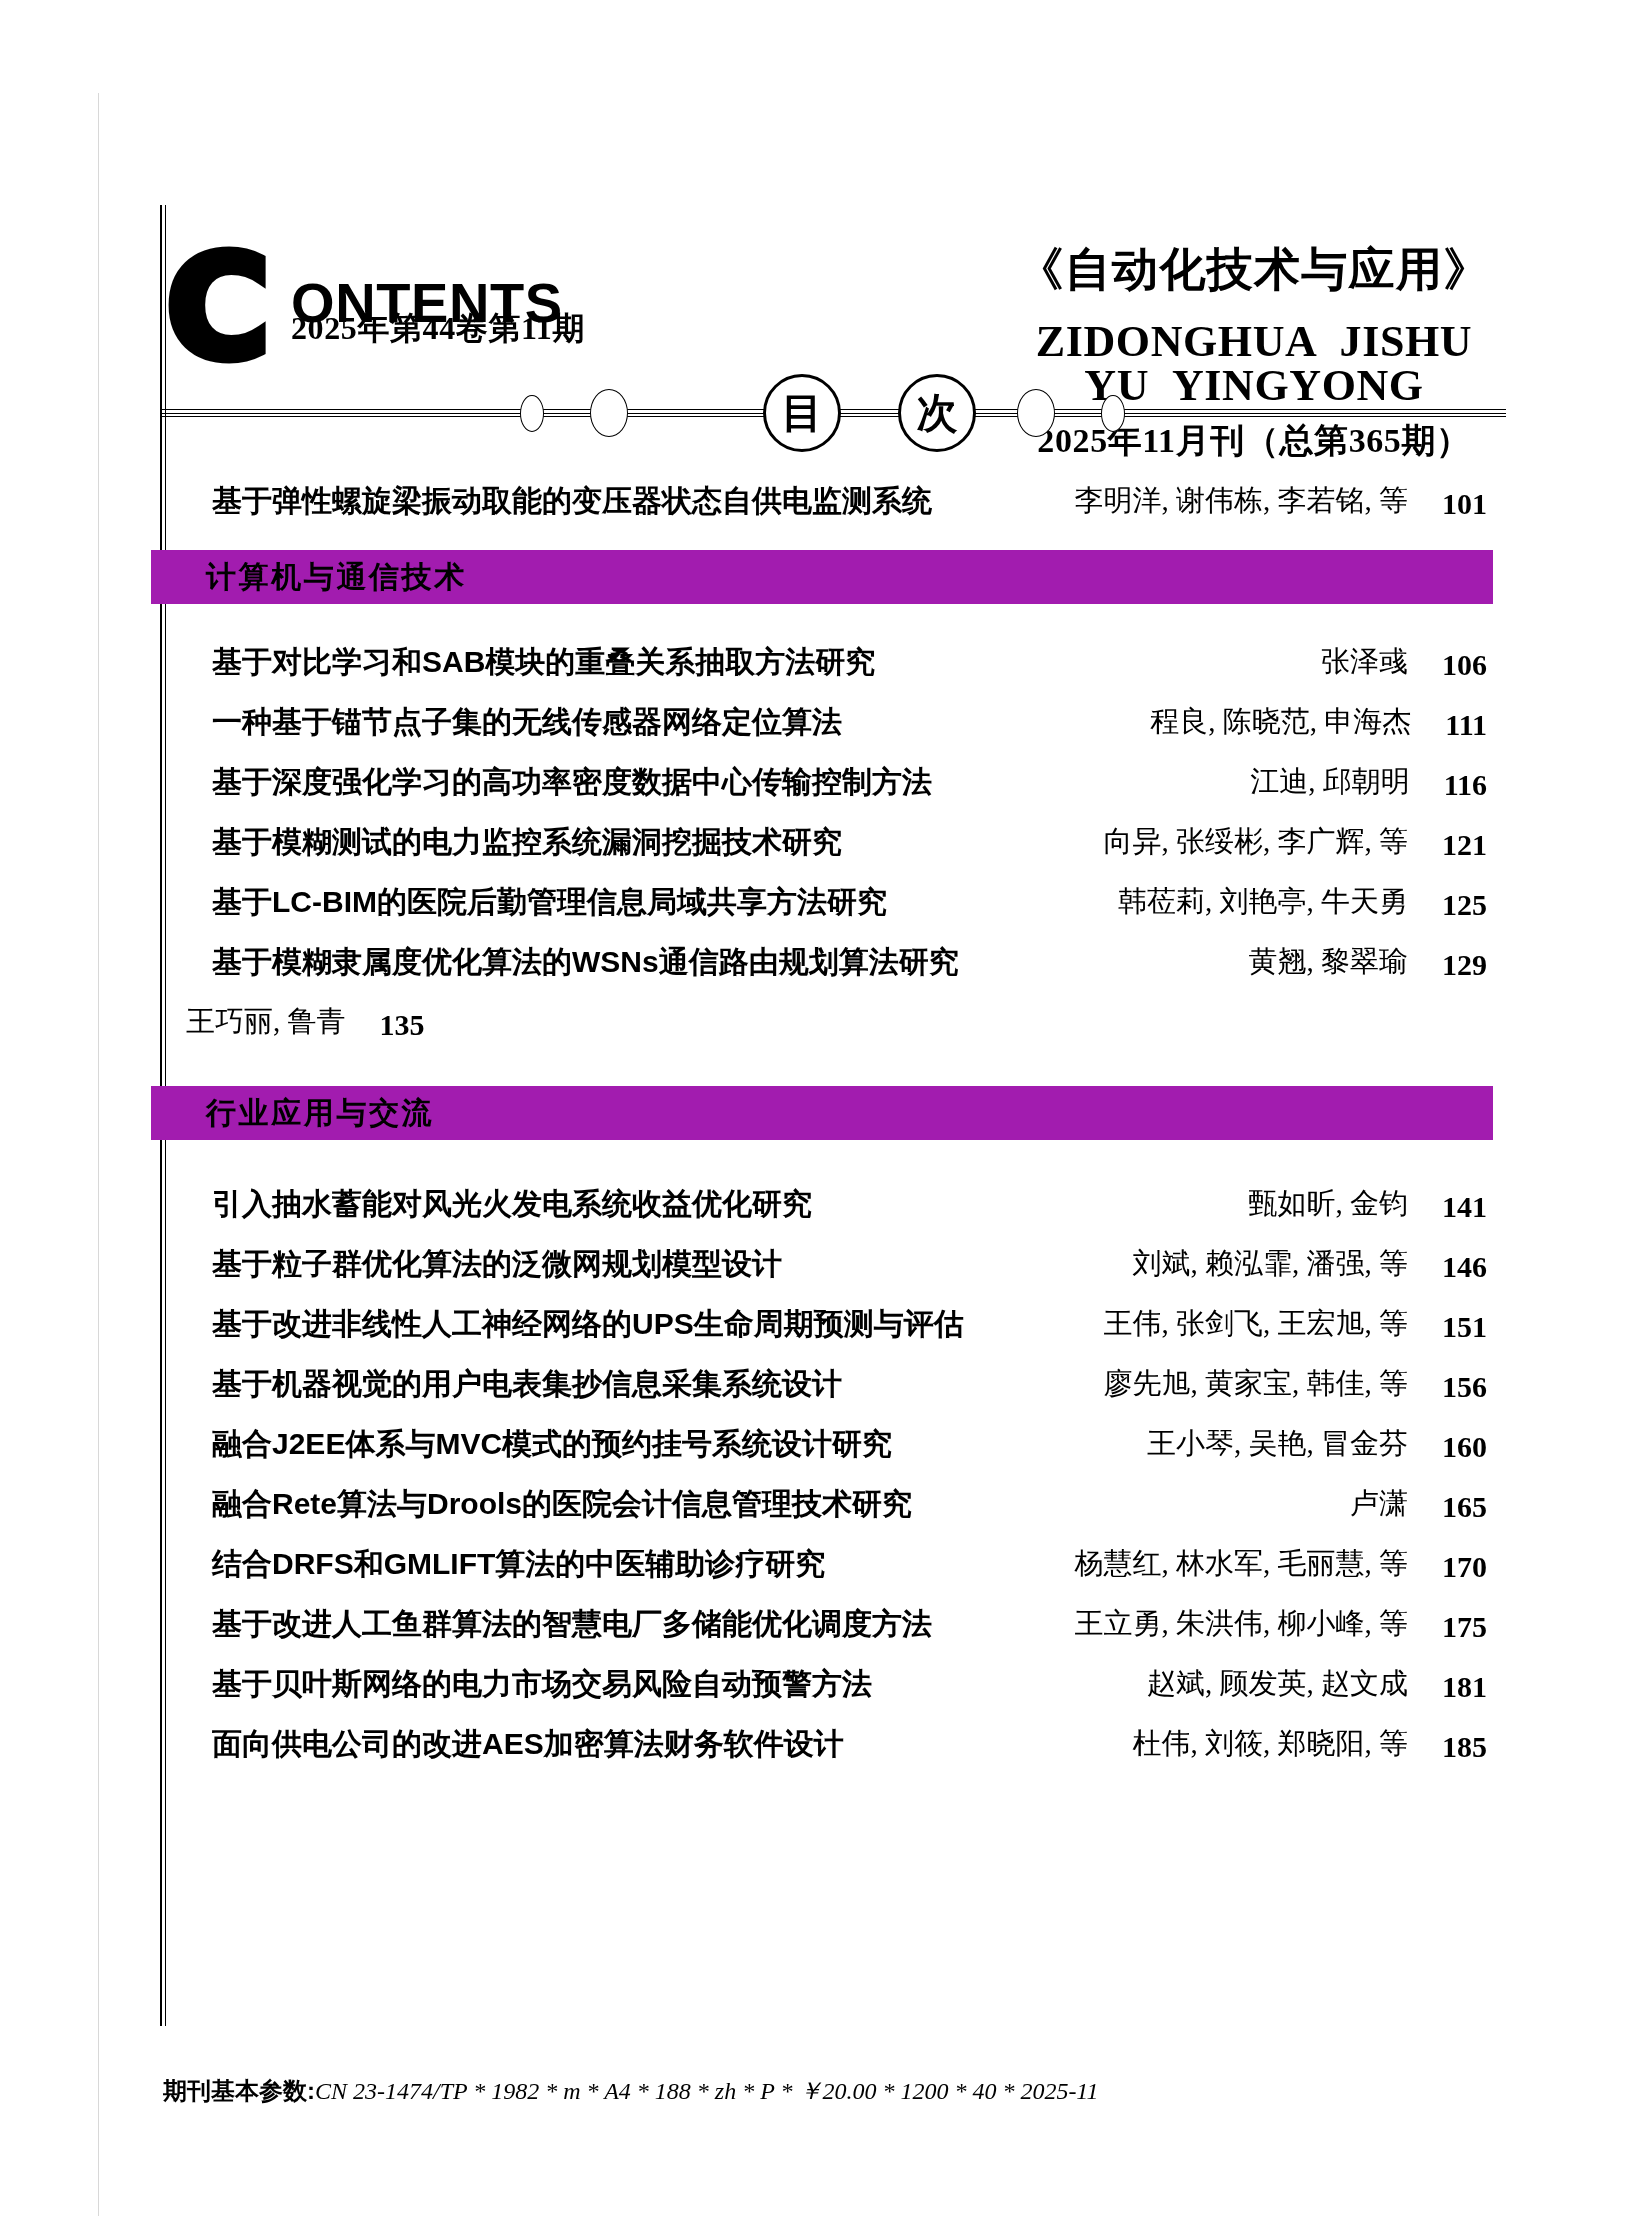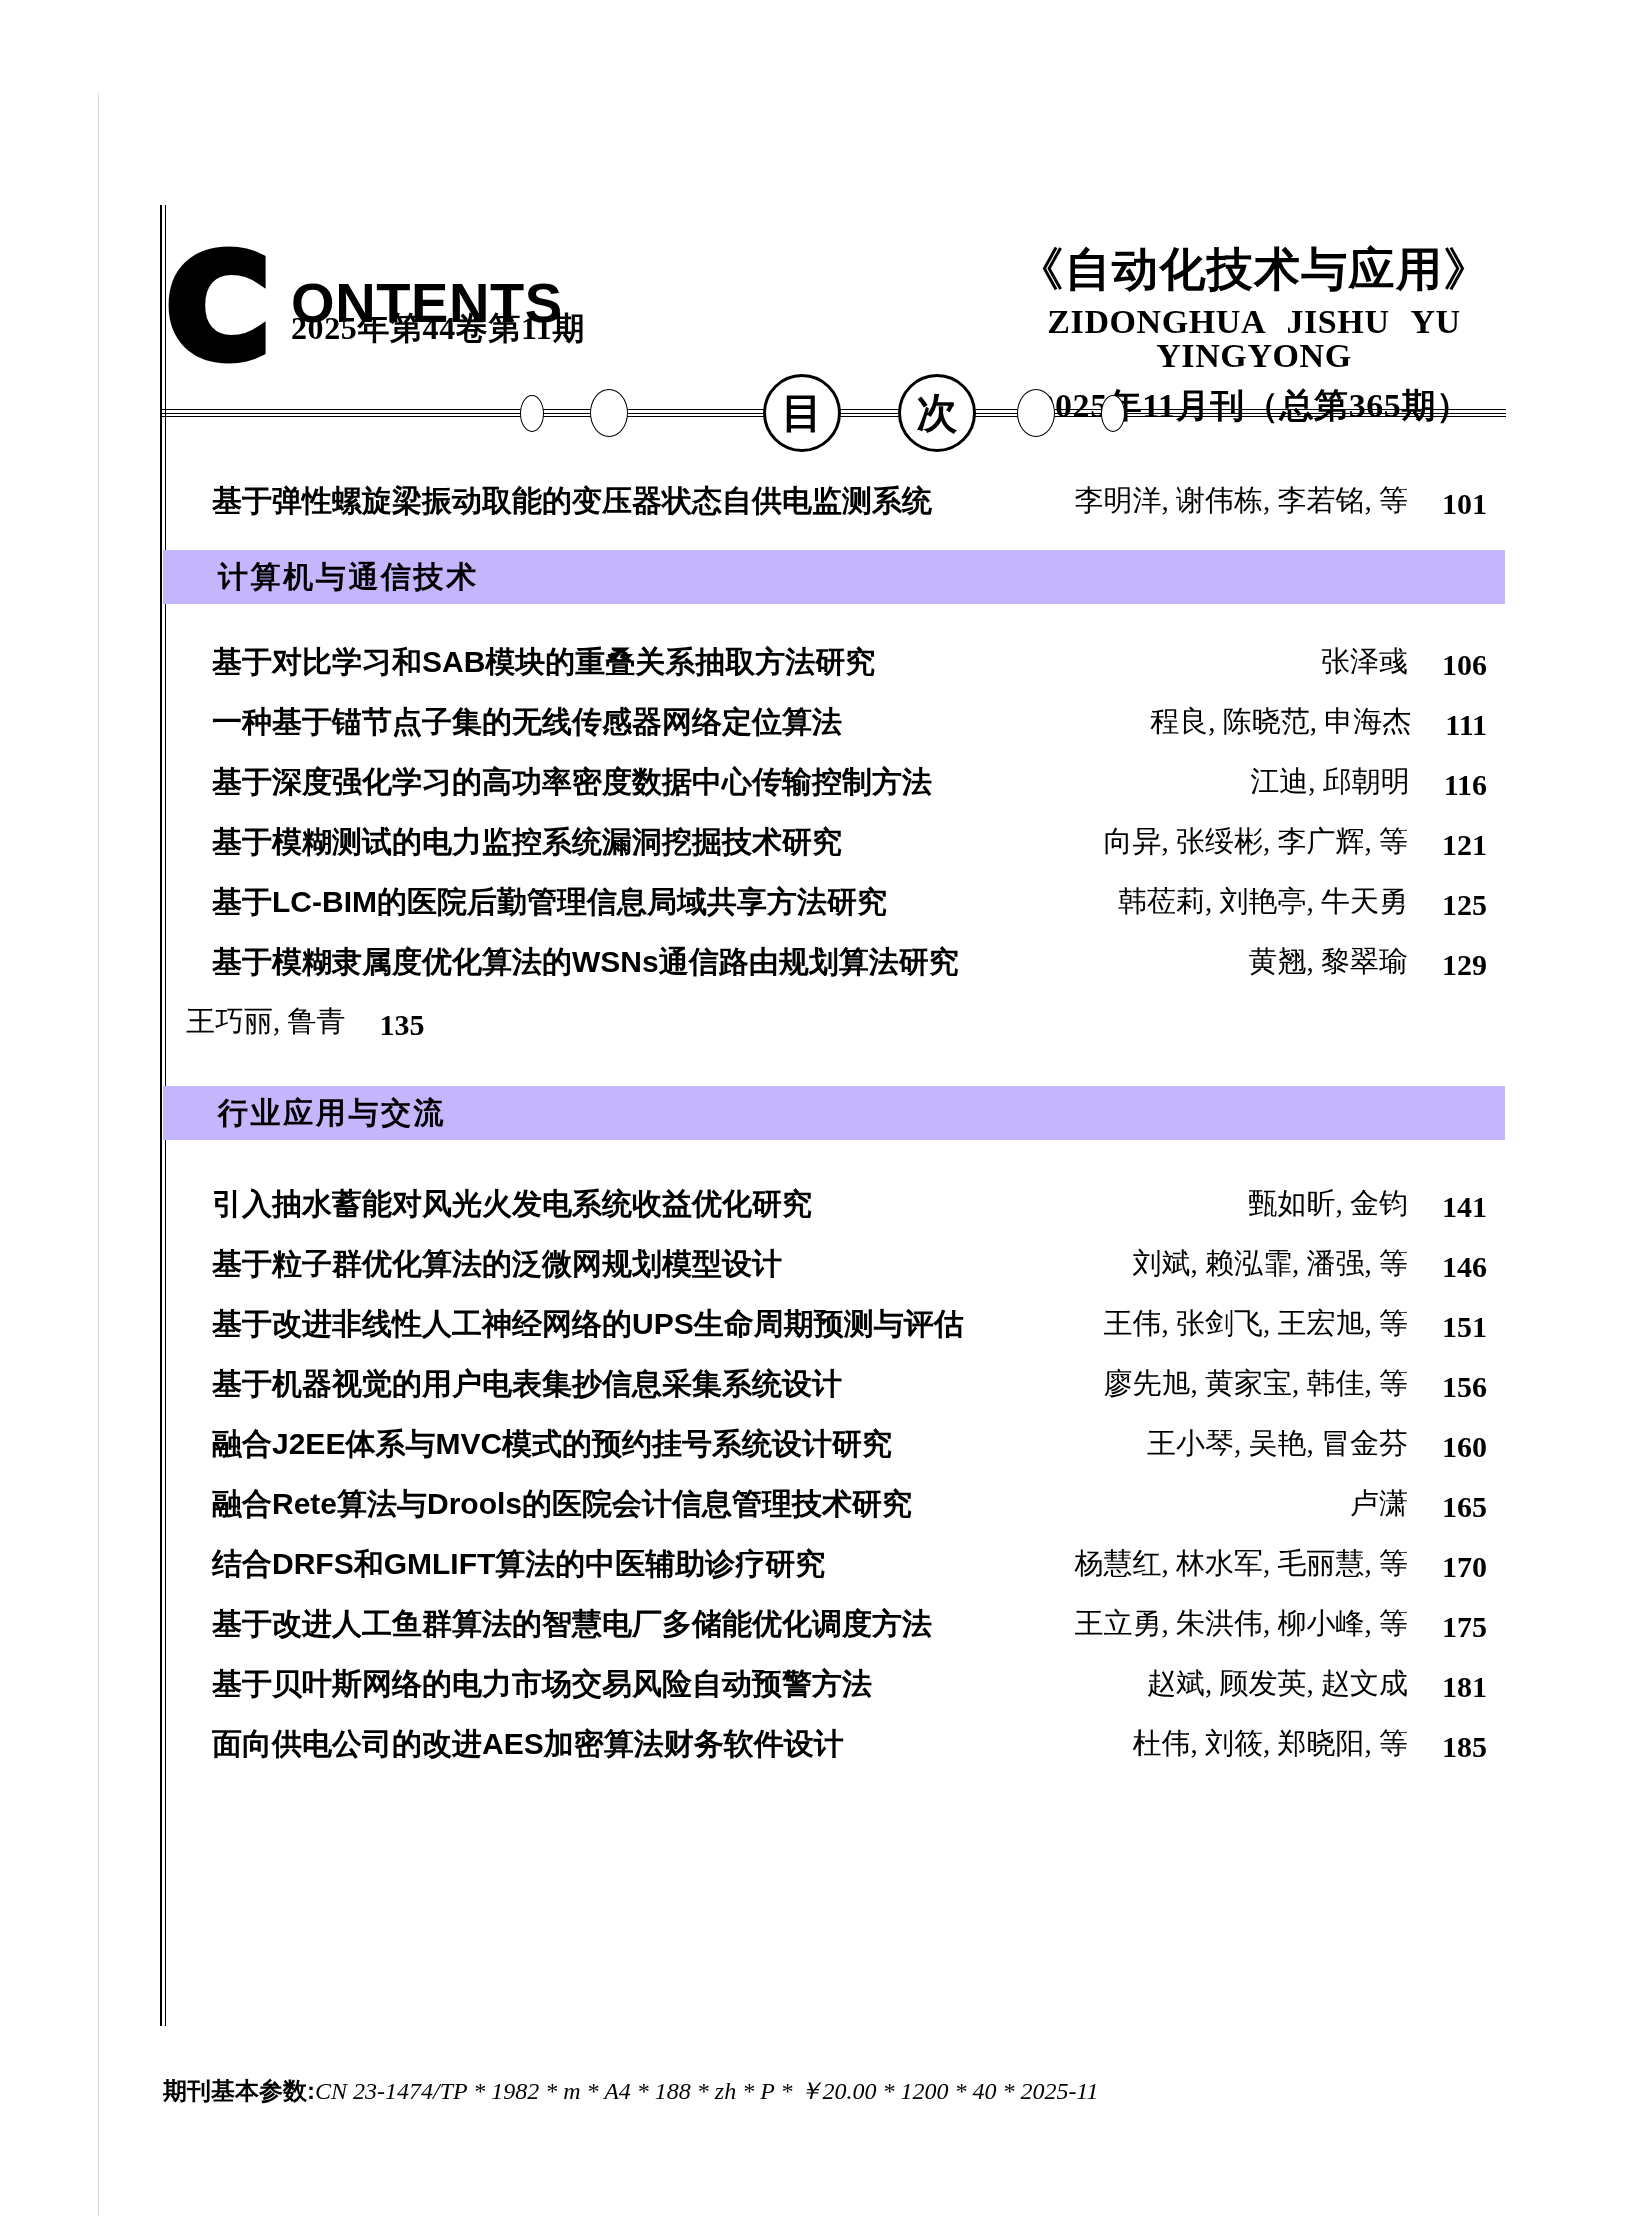--- a/index.html
+++ b/index.html
@@ -42,23 +42,23 @@
   }
   .masthead{
     position:absolute;left:993px;top:245px;width:522px;
     text-align:center;
   }
   .mast-title{
     font-family:"Liberation Sans",sans-serif;font-weight:800;
     font-size:46px;line-height:1.05;letter-spacing:1.3px;
   }
   .mast-pinyin{
-    margin-top:12px;
+    margin-top:27px;
     font-family:"Liberation Serif",serif;font-weight:600;
-    font-size:34px;line-height:1;word-spacing:13px;letter-spacing:0.6px;
+    font-size:44px;line-height:1;word-spacing:13px;letter-spacing:0.6px;
   }
   .mast-issue{
     margin-top:15.5px;
     font-family:"Liberation Serif",serif;font-weight:700;
     font-size:34px;line-height:1;letter-spacing:0.6px;
   }
   
   .divider-lines{
     position:absolute;left:161px;top:409px;width:1345px;height:9px;
     background:repeating-linear-gradient(to bottom,#000 0 1.3px,transparent 1.3px 3.5px);
@@ -91,22 +91,22 @@
   }
   .t-page{
     font-family:"Liberation Serif",serif;font-size:30px;font-weight:600;
     margin-left:34px;
   }
   #front-list{top:471px;}
   #section1-list{top:632px;}
   #section2-list{top:1174px;}
   
   .section-band{
-    position:absolute;left:163px;width:1342px;height:54px;
-    background:#c4b5fd;
+    position:absolute;left:151px;width:1342px;height:54px;
+    background:#a21caf;
     display:flex;align-items:center;
   }
   .section-band .band-label{
     margin-left:55px;
     font-family:"Liberation Sans",sans-serif;font-weight:800;font-size:30px;
     letter-spacing:2.6px;
   }
   #band1{top:550px;}
   #band2{top:1086px;}
   

